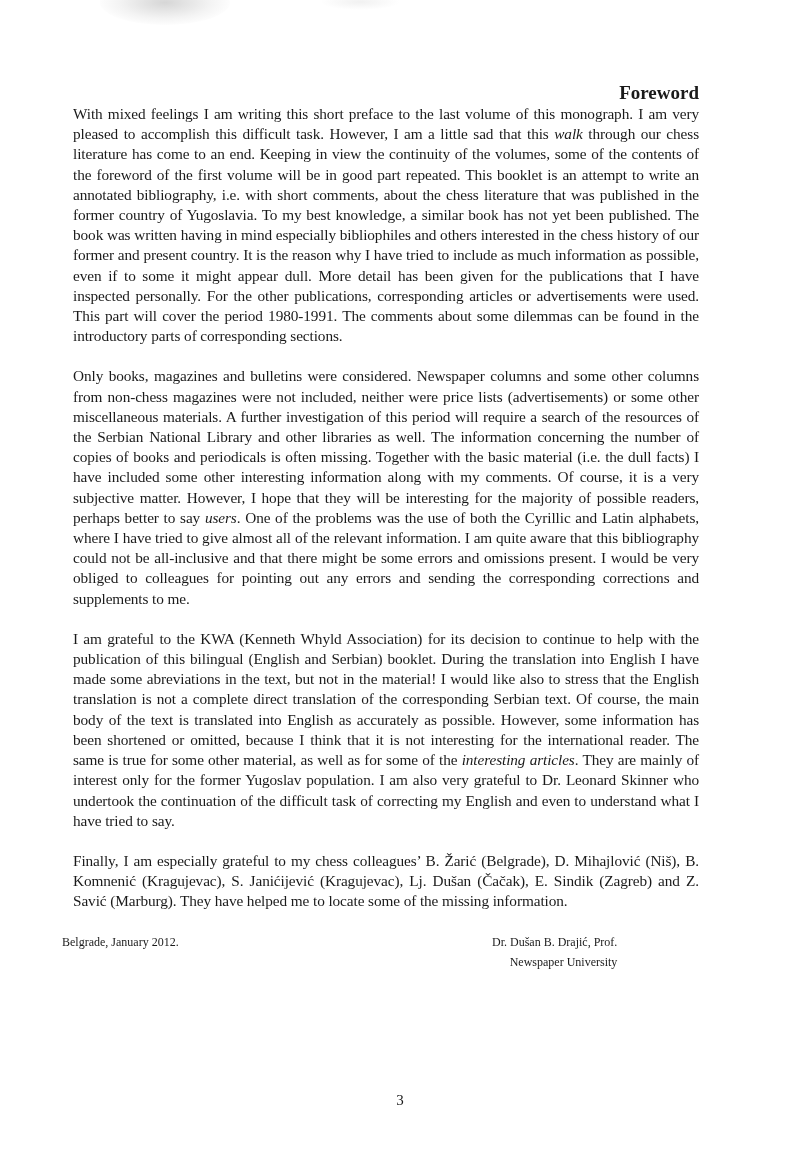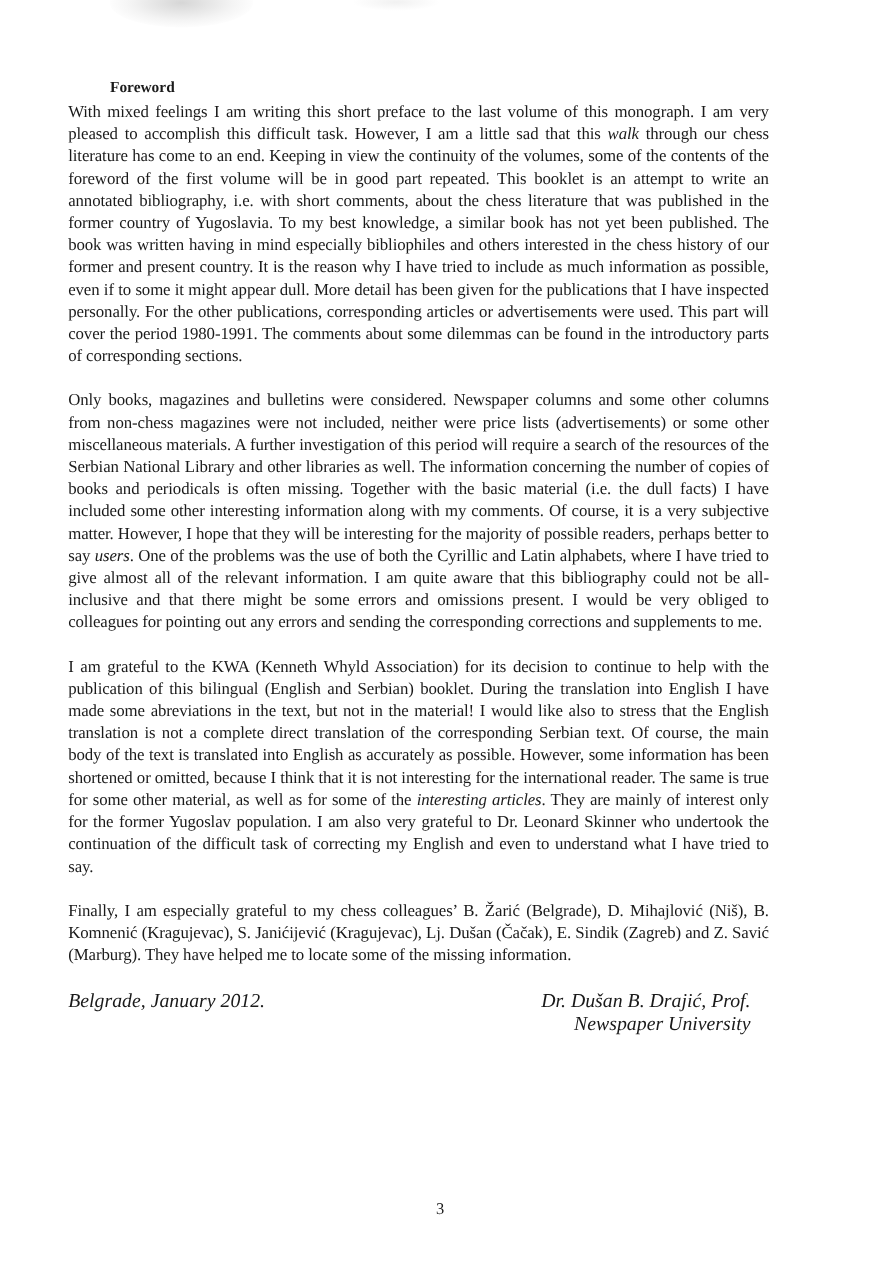--- a/index.html
+++ b/index.html
@@ -33,42 +33,41 @@
       border-radius: 50%;
       background: radial-gradient(ellipse at center, rgba(215,215,215,0.35) 0%, rgba(255,255,255,0) 70%);
     }
     .page {
       position: absolute;
       left: 62px;
       top: 70px;
       width: 637px;
     }
     .title {
-      text-align: left;
+      text-align: right;
       font-weight: bold;
-      font-size: 14px;
+      font-size: 19px;
       line-height: 22px;
-      margin: 0 0 0 0;
+      margin: 12px 0 0 0;
       padding-left: 38px;
     }
     .para {
       font-size: 15.3px;
       line-height: 20.2px;
       text-align: justify;
-      margin: 0 0 20px 0;
+      margin: 0 0 20px 11px;
       letter-spacing: -0.1px;
     }
     .para em { font-style: italic; }
     .sign-row {
       position: relative;
       height: 44px;
-      font-size: 18px;
+      font-size: 12px;
       line-height: 20.2px;
       margin-top: 14px;
-      font-style: italic;
     }
     .sign-place {
       position: absolute;
       left: 0;
       top: 0;
     }
     .sign-block {
       position: absolute;
       left: 430px;
       top: 0;

